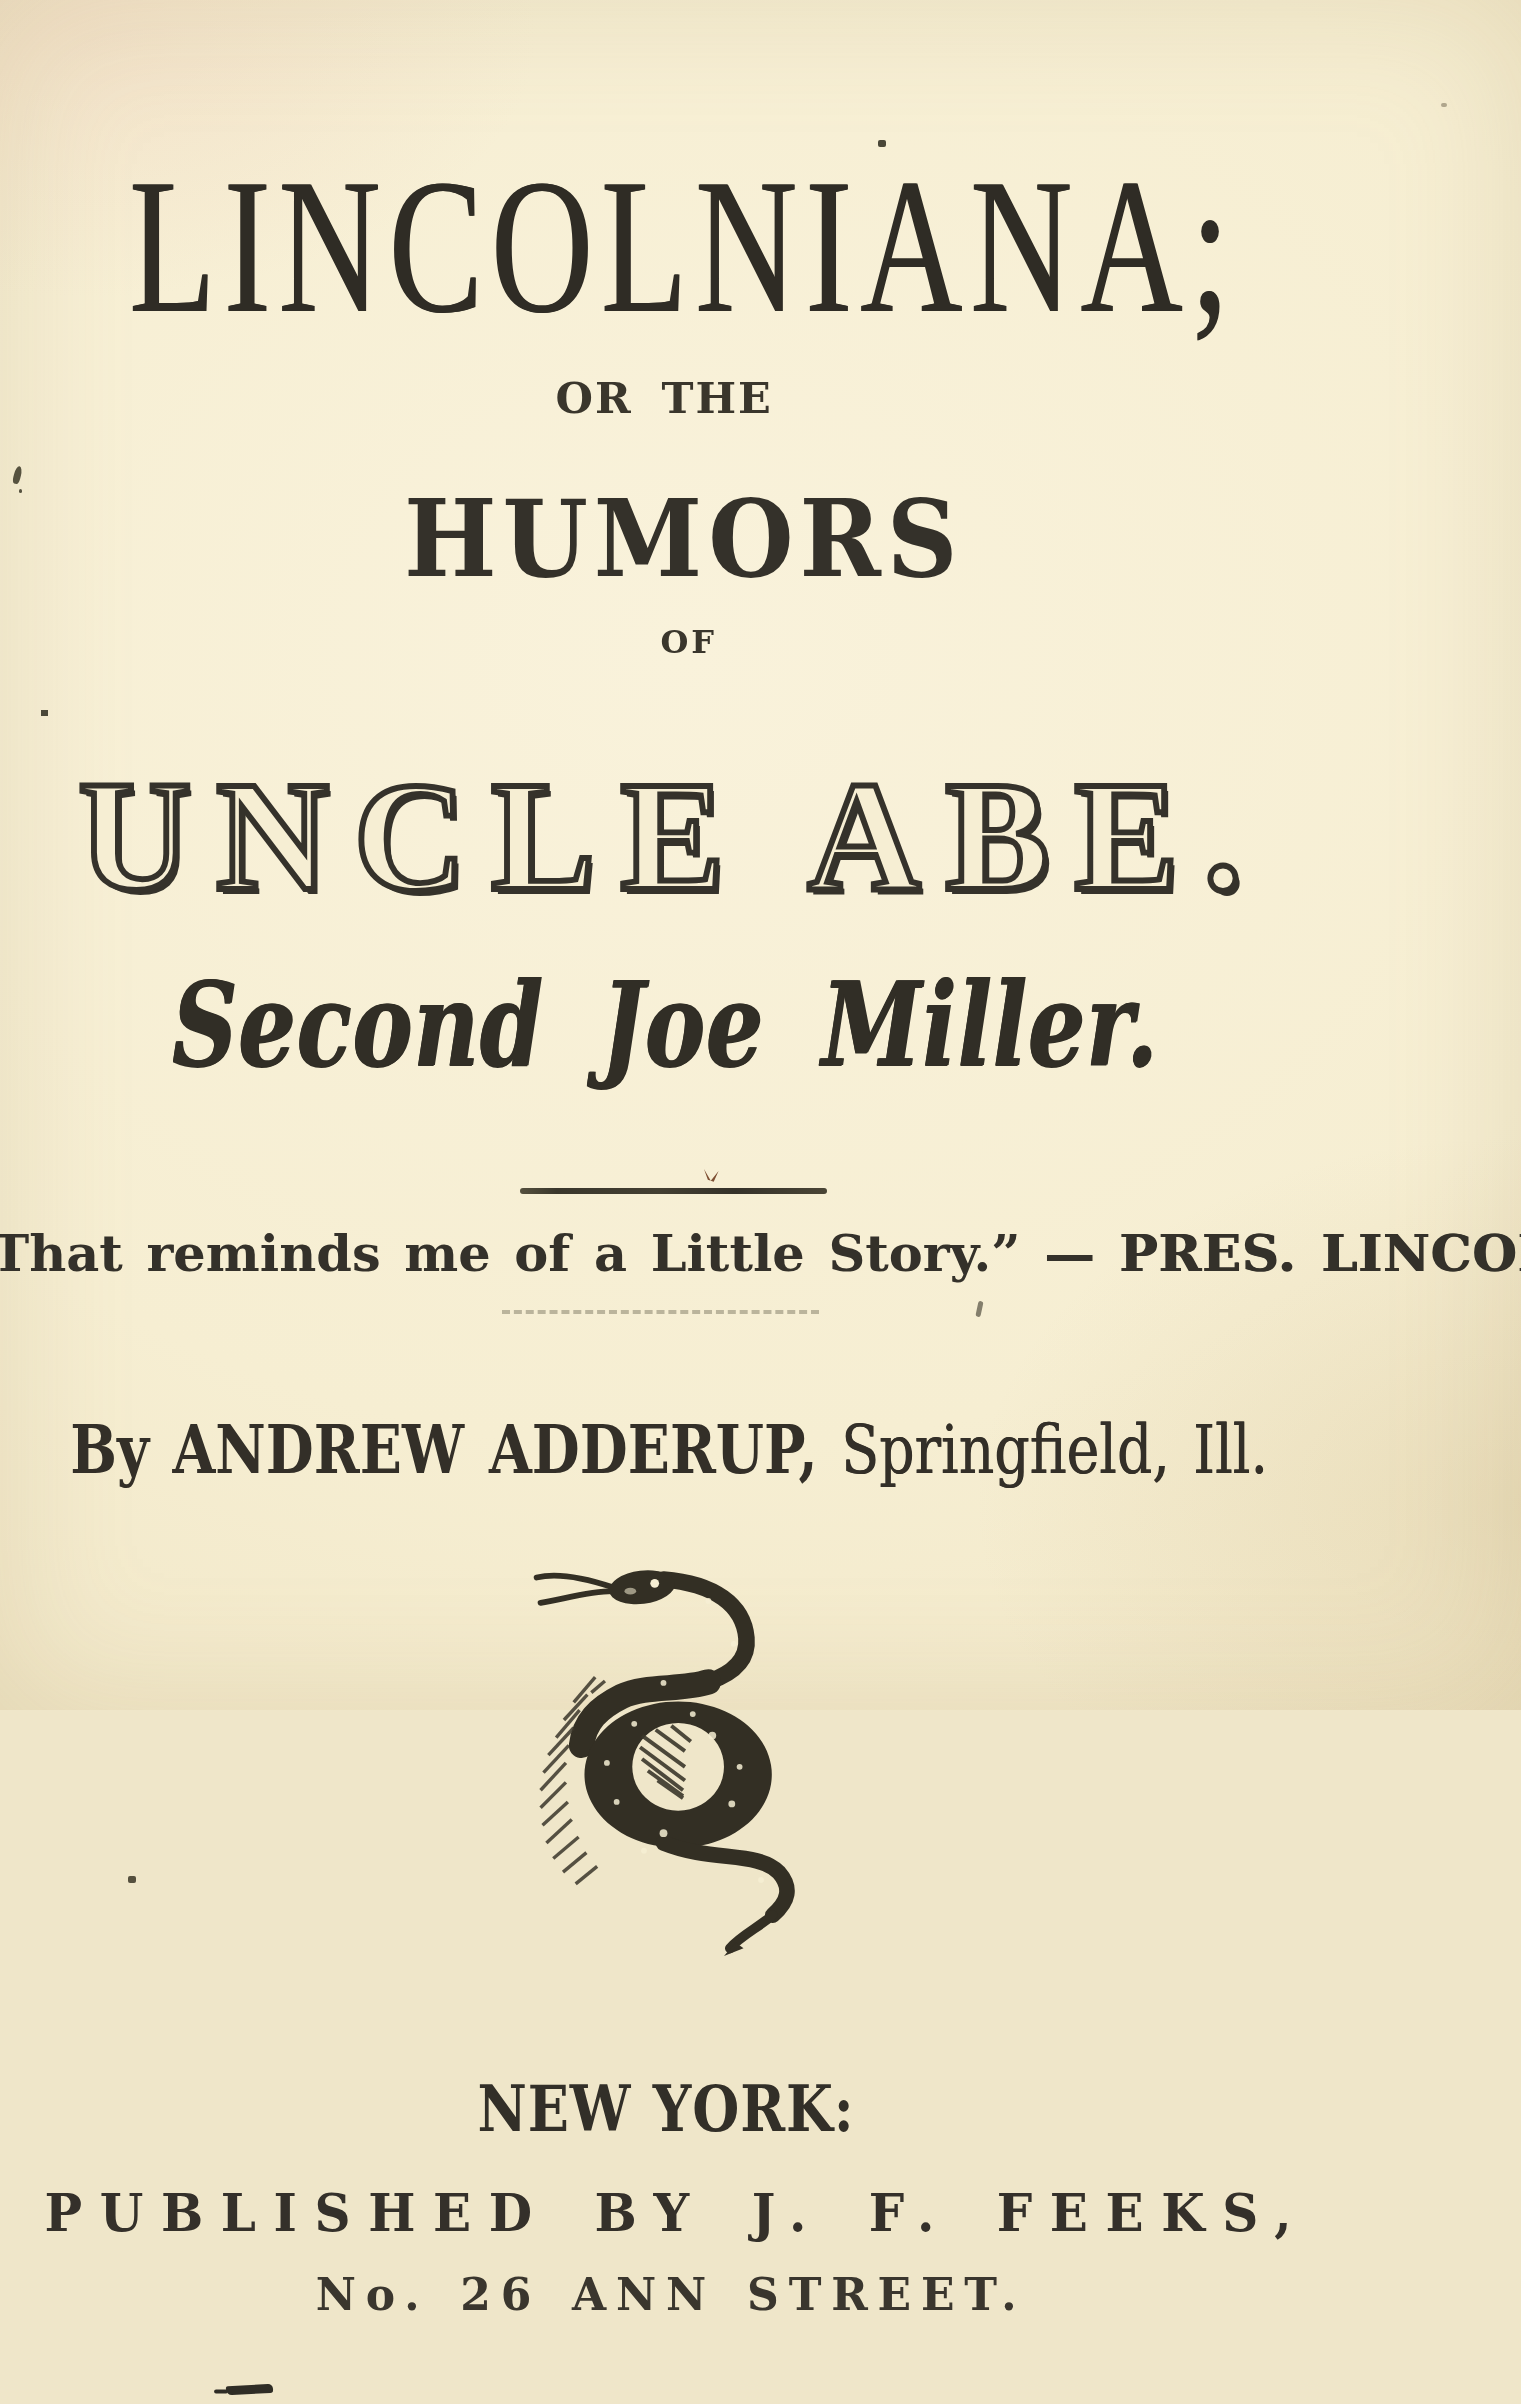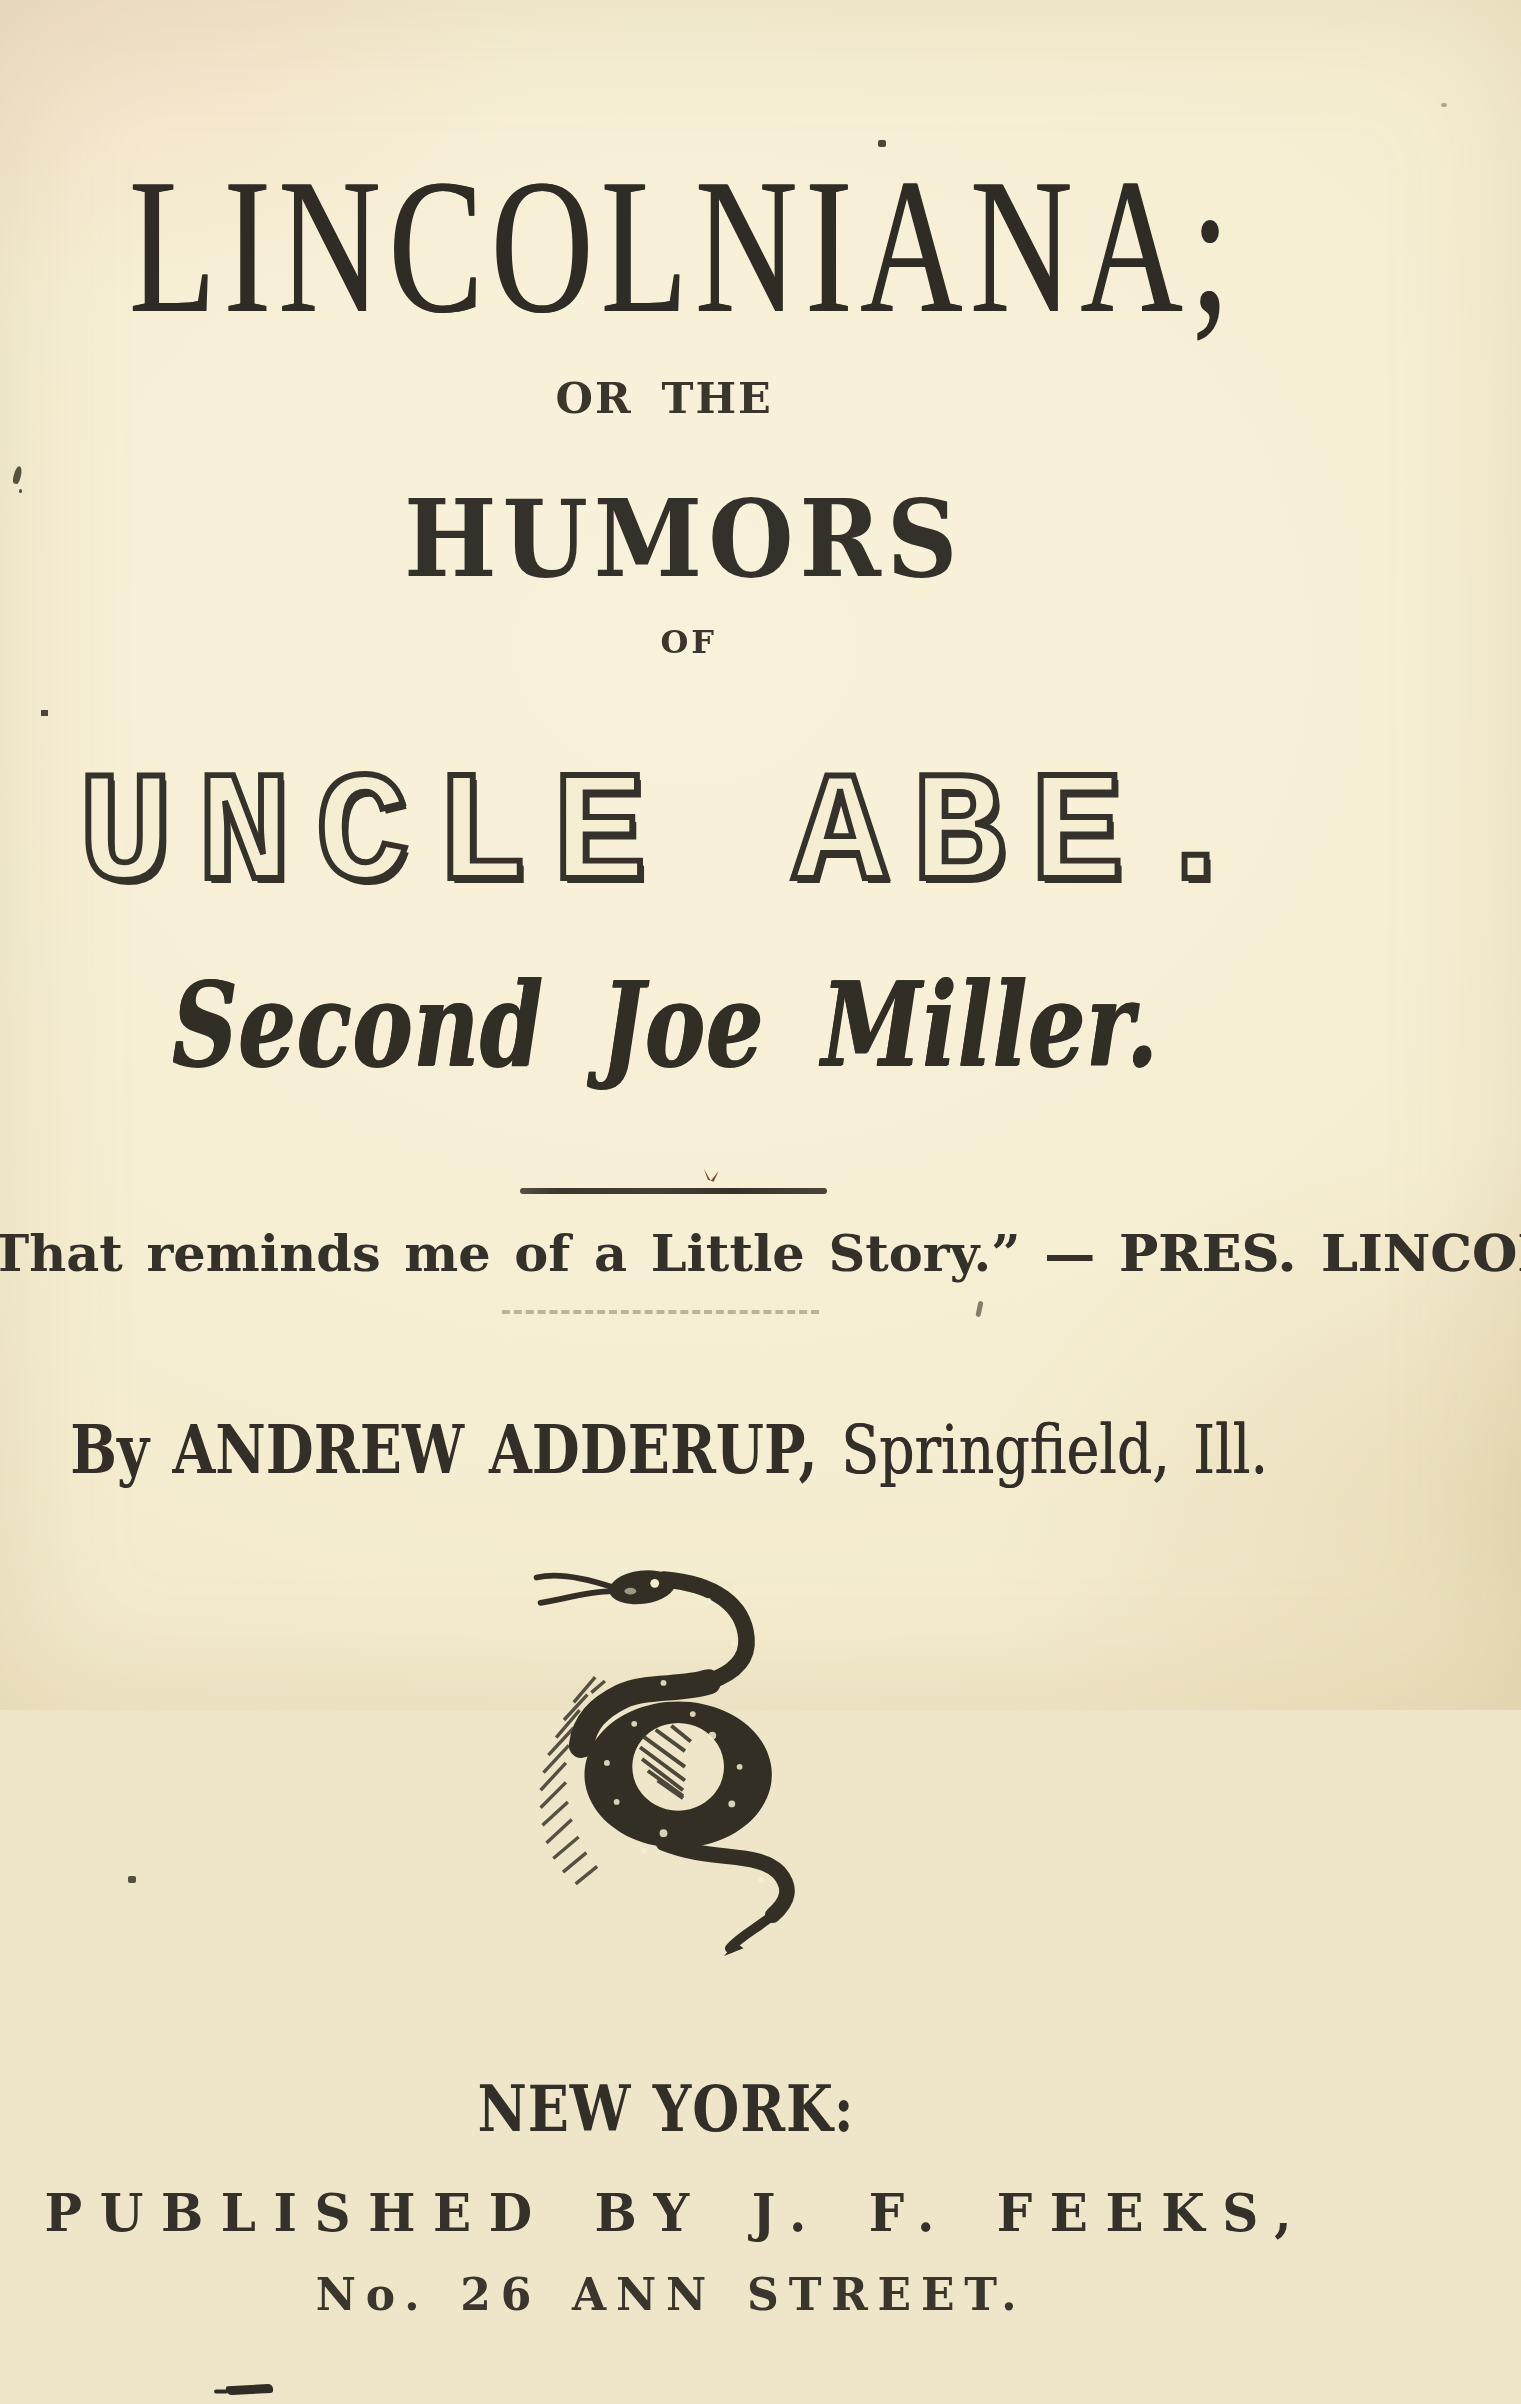--- a/index.html
+++ b/index.html
@@ -51,21 +51,21 @@
     transform:scale(1.0,1.08);transform-origin:50% 0;
     color:#34312a;
   }
   .of{
     top:626px;margin-left:15.6px;
     font-size:32px;font-weight:700;
     letter-spacing:2.9px;color:#3a362c;
   }
   .uncle{
     top:759px;margin-left:0;
-    font-family:Liberation Mono, monospace;
+    font-family:Liberation Serif, serif;
     font-size:156px;font-weight:700;
     letter-spacing:0.16em;word-spacing:0.02em;
     color:var(--paper);
     -webkit-text-stroke:5.9px #35322b;
     text-shadow:3.9px 4.9px 0 #35322b;
   }
   .blackletter{
     top:967px;margin-left:-7.8px;
     font-size:98px;font-weight:700;font-style:italic;
     letter-spacing:0.01em;word-spacing:0.28em;

